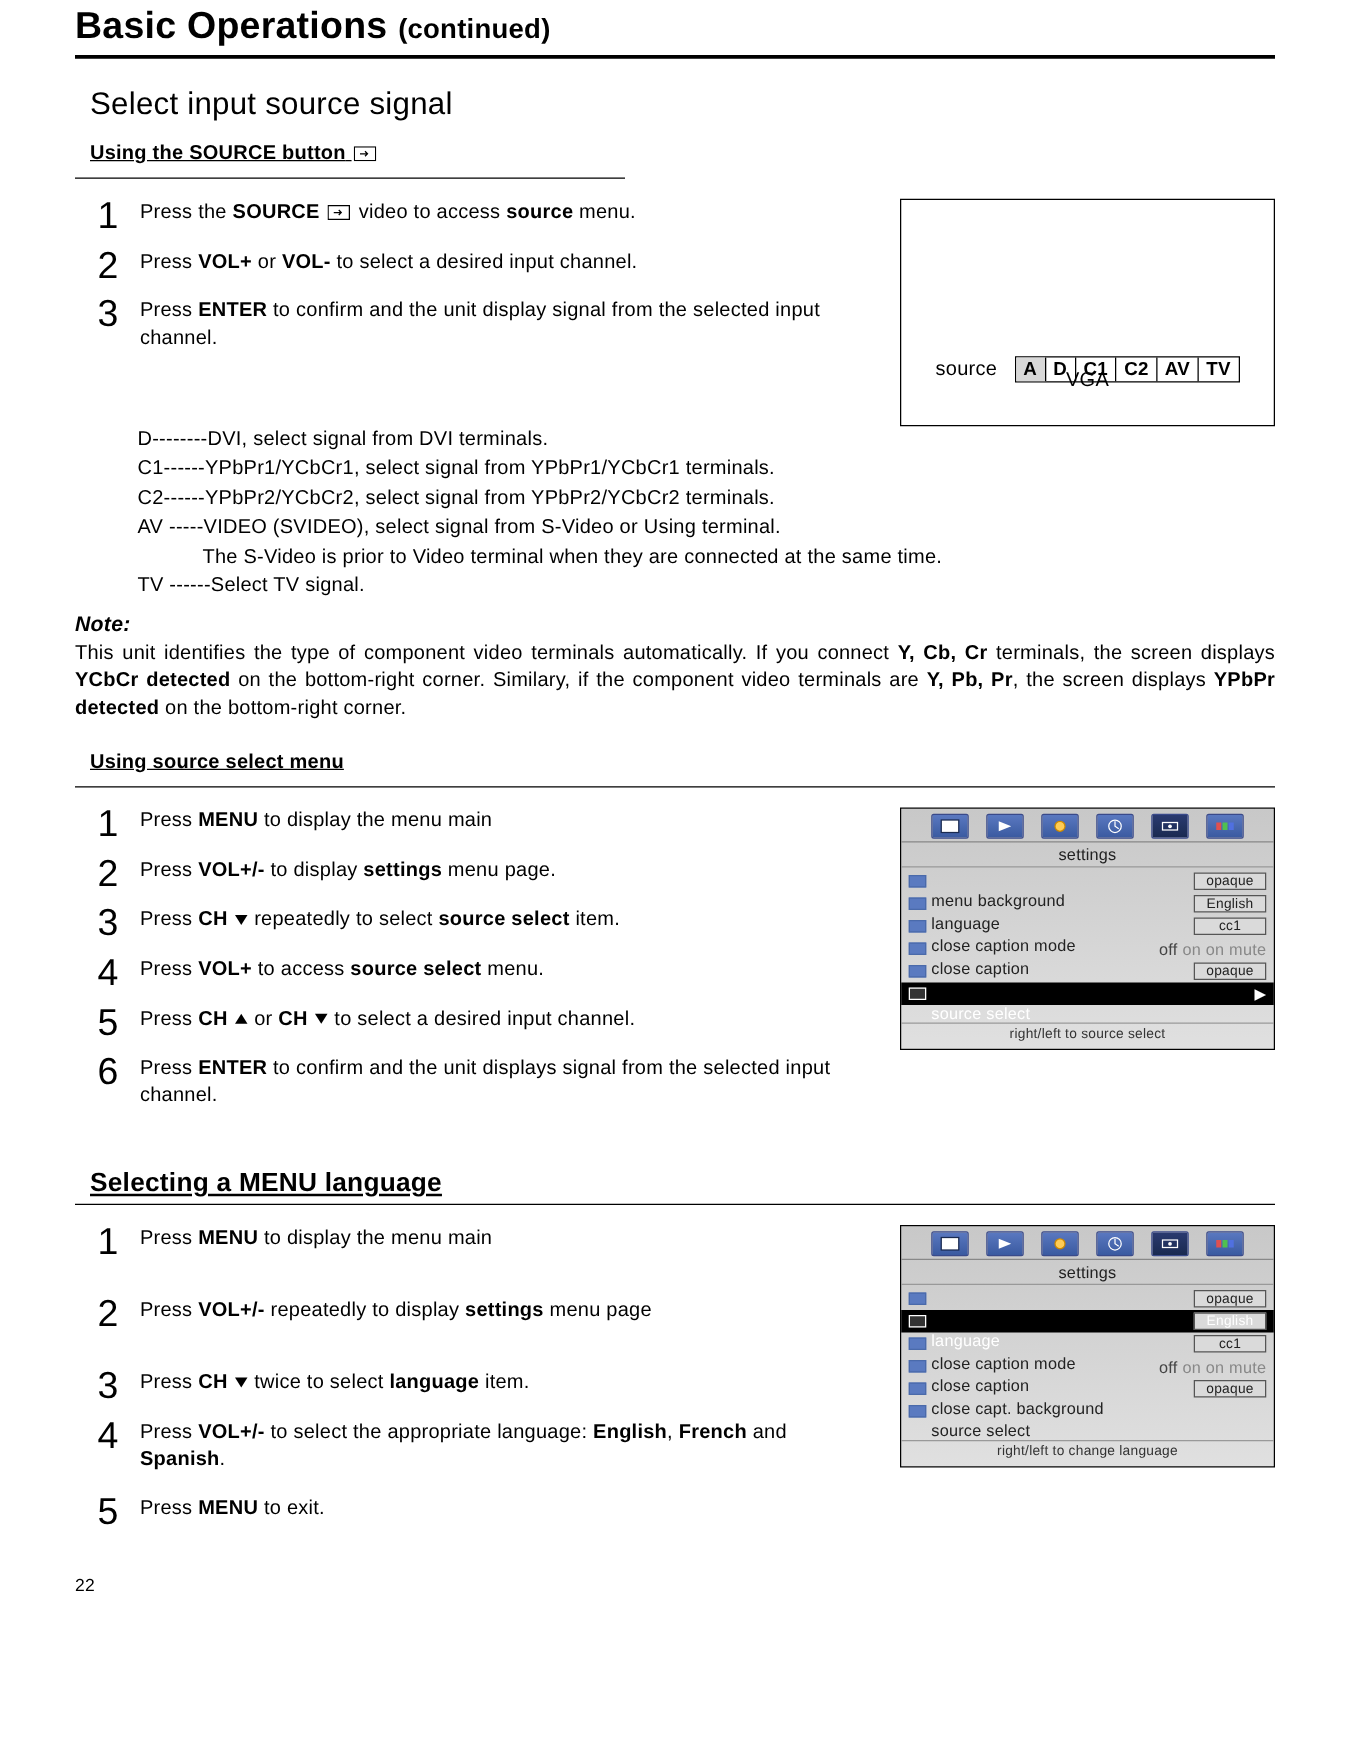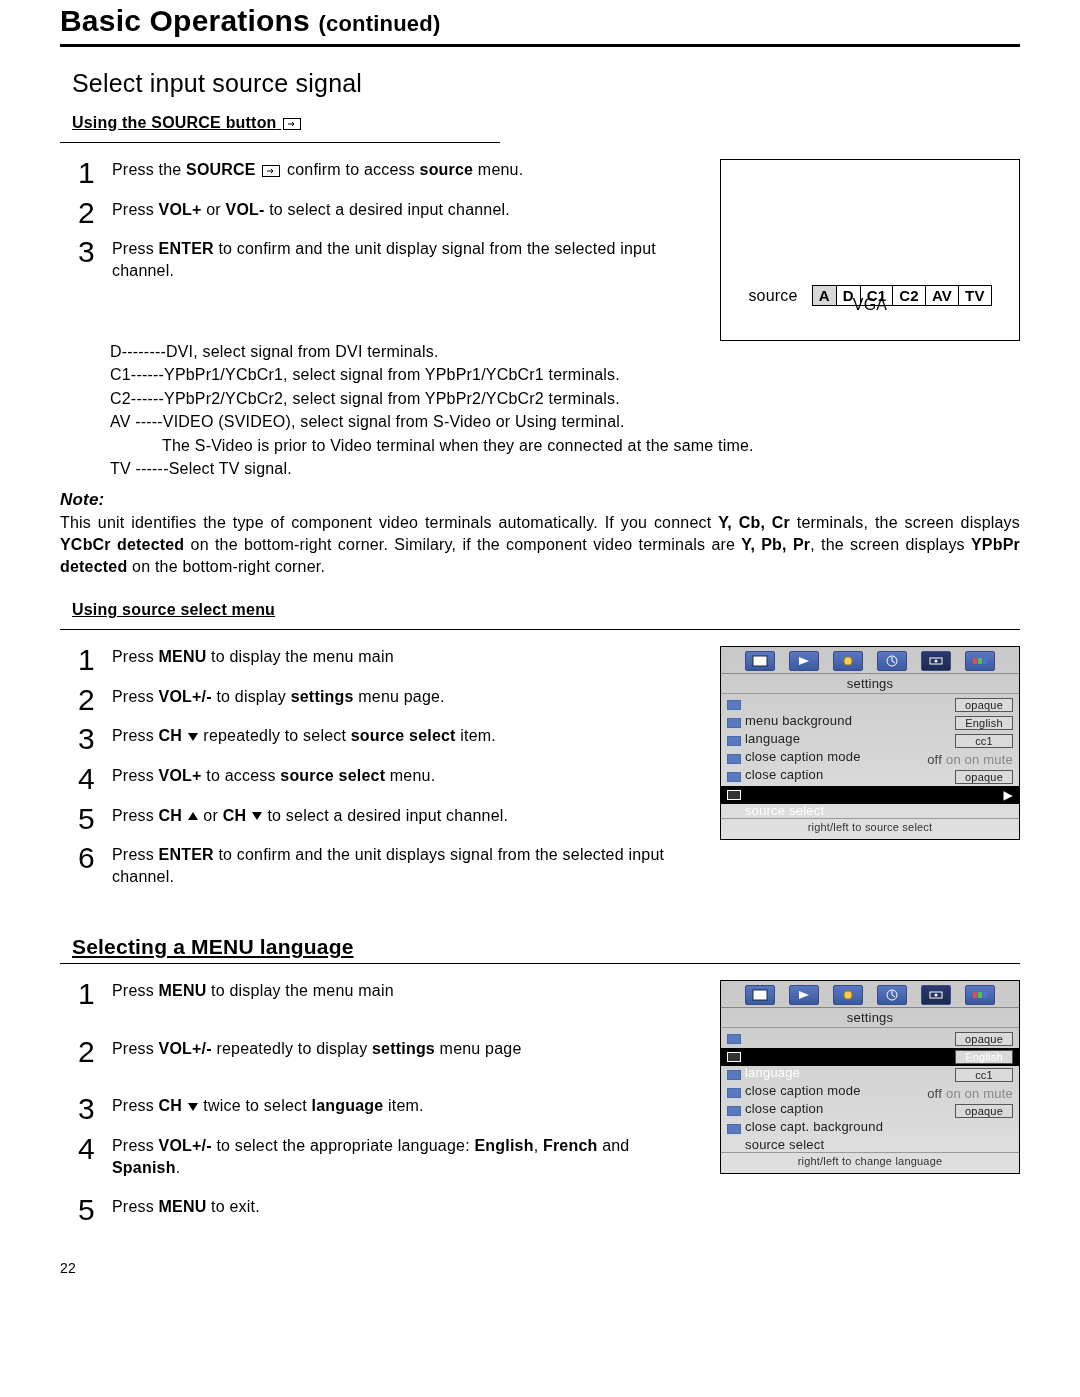--- a/index.html
+++ b/index.html
@@ -244,21 +244,21 @@
   <div class="instructions">
     <ol class="steps">
       <li><span class="num">1</span>
         <span>Press the </span><span class="b">SOURCE</span>
         <span class="srcicon">
             <svg width="18" height="12" viewBox="0 0 18 12">
               <rect x="0.5" y="0.5" width="17" height="11" fill="none" stroke="#000"></rect>
               <path d="M5 6 H11 M9 4 L11 6 L9 8" fill="none" stroke="#000" stroke-width="1"></path>
             </svg>
           </span>
-        <span>      confirm to access </span><span class="b">source</span><span> menu.</span>
+        <span>      video to access </span><span class="b">source</span><span> menu.</span>
       </li>
       <li><span class="num">2</span>
         <span>Press </span><span class="b">VOL+</span><span> or </span><span class="b">VOL-</span><span> to select a desired input channel.</span>
       </li>
       <li><span class="num">3</span>
         <span>Press </span><span class="b">ENTER</span><span> to confirm and the unit display signal from the selected input channel.</span>
       </li>
     </ol>
   </div>
 

